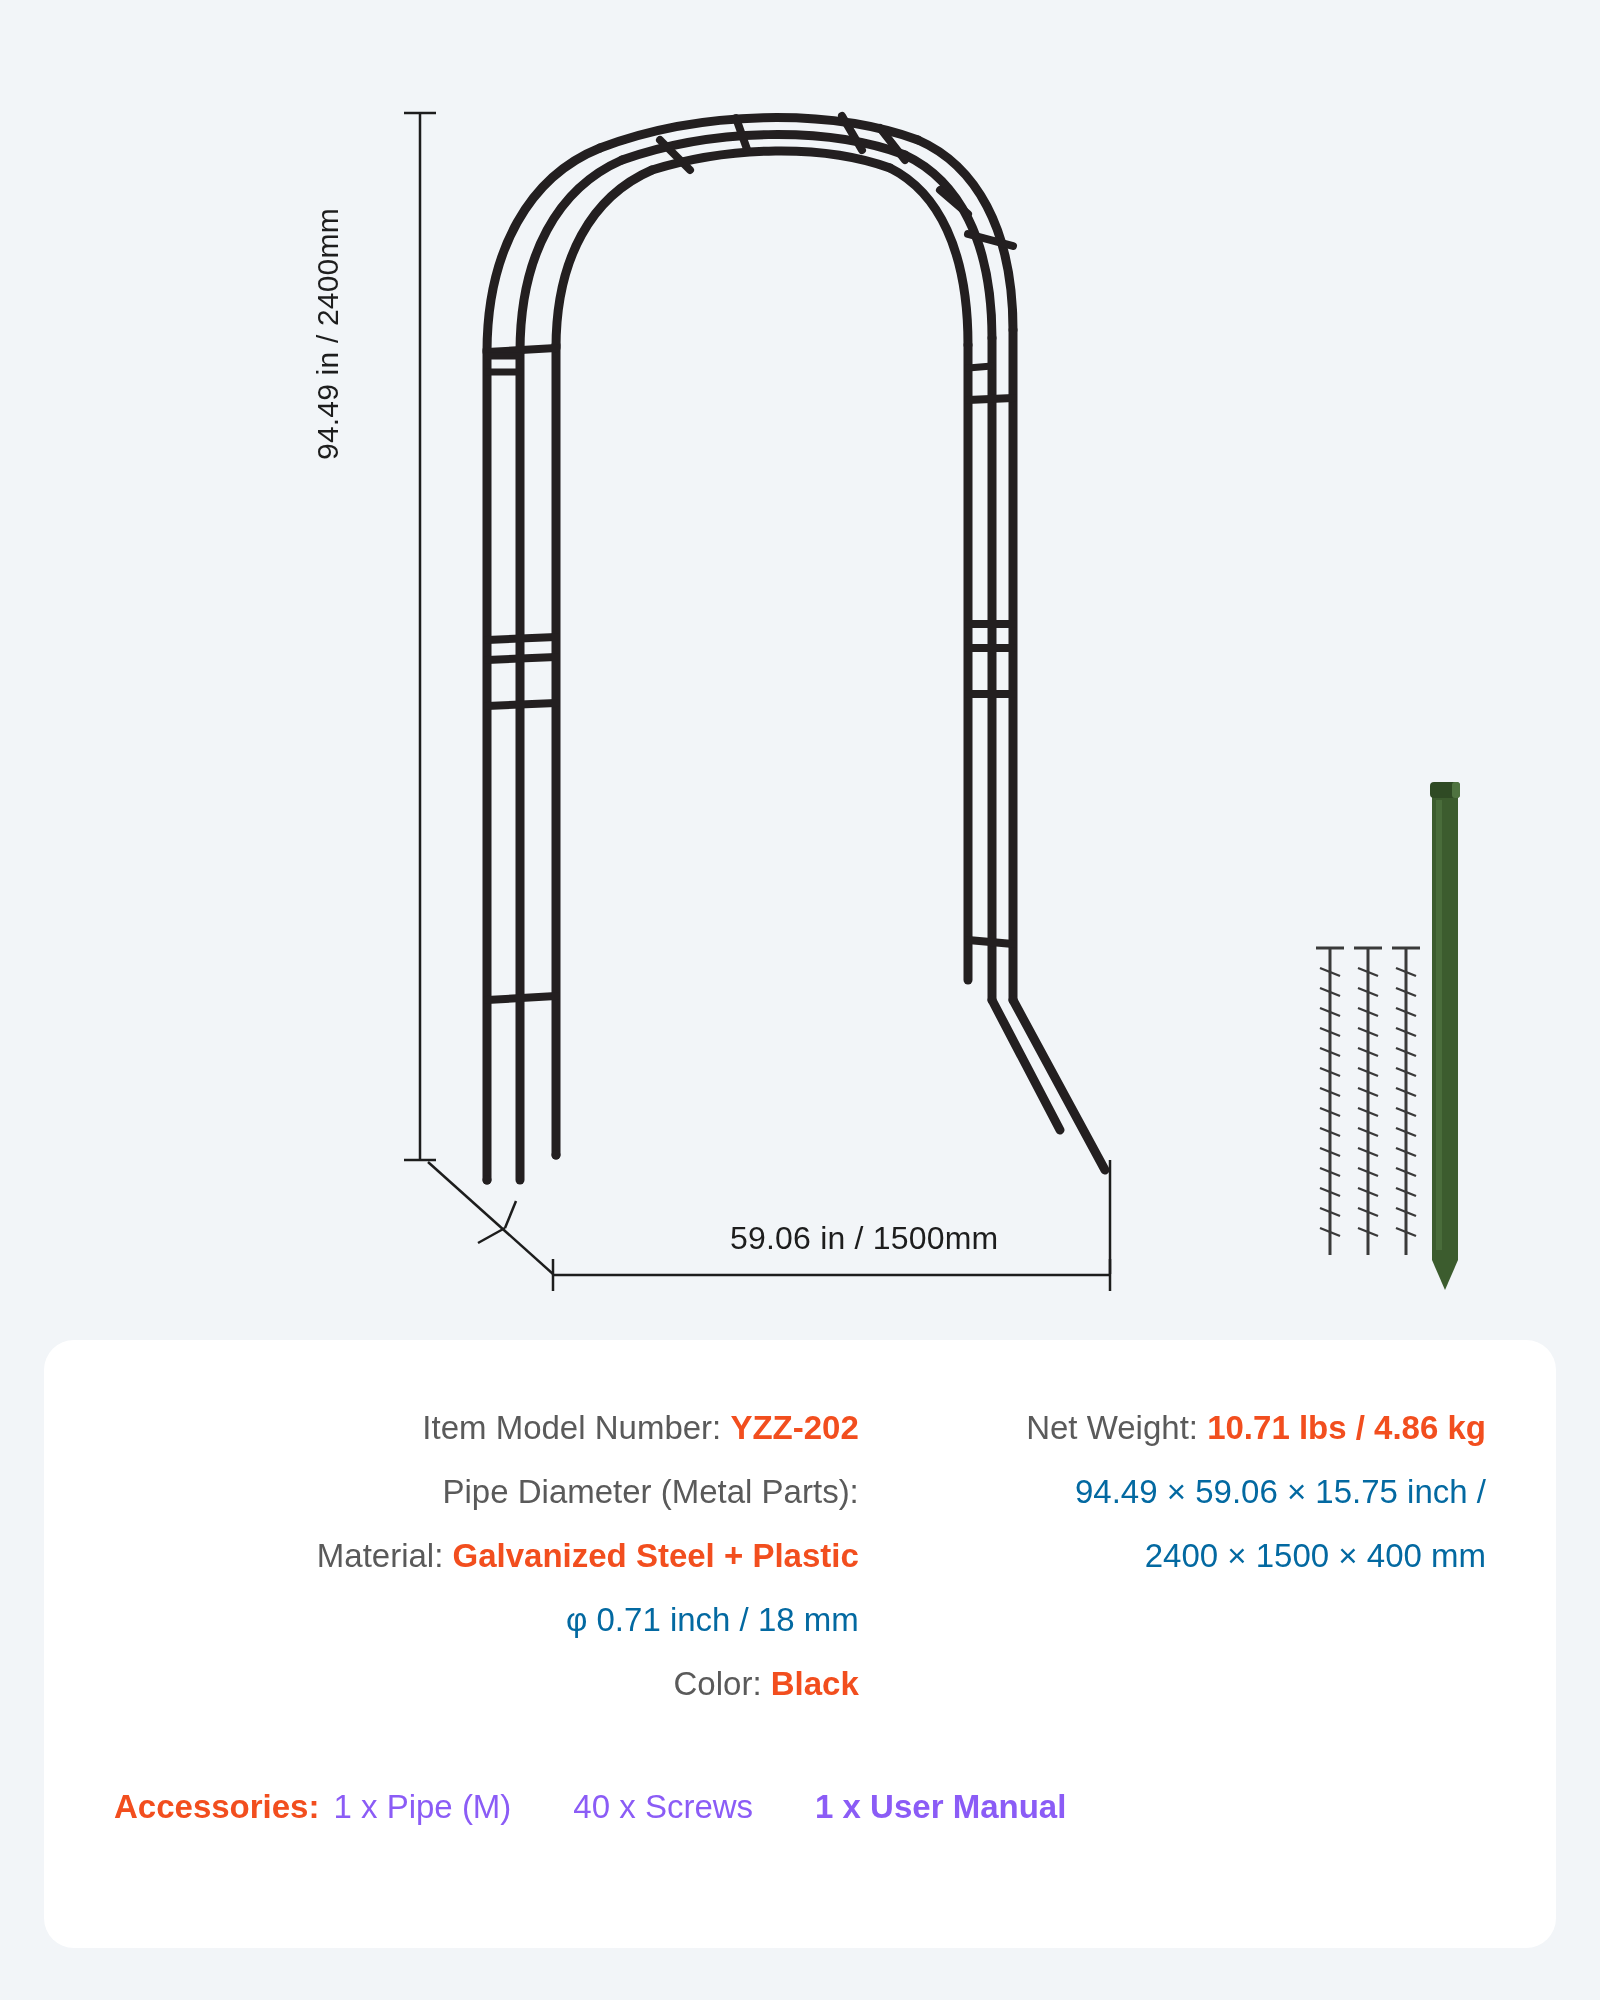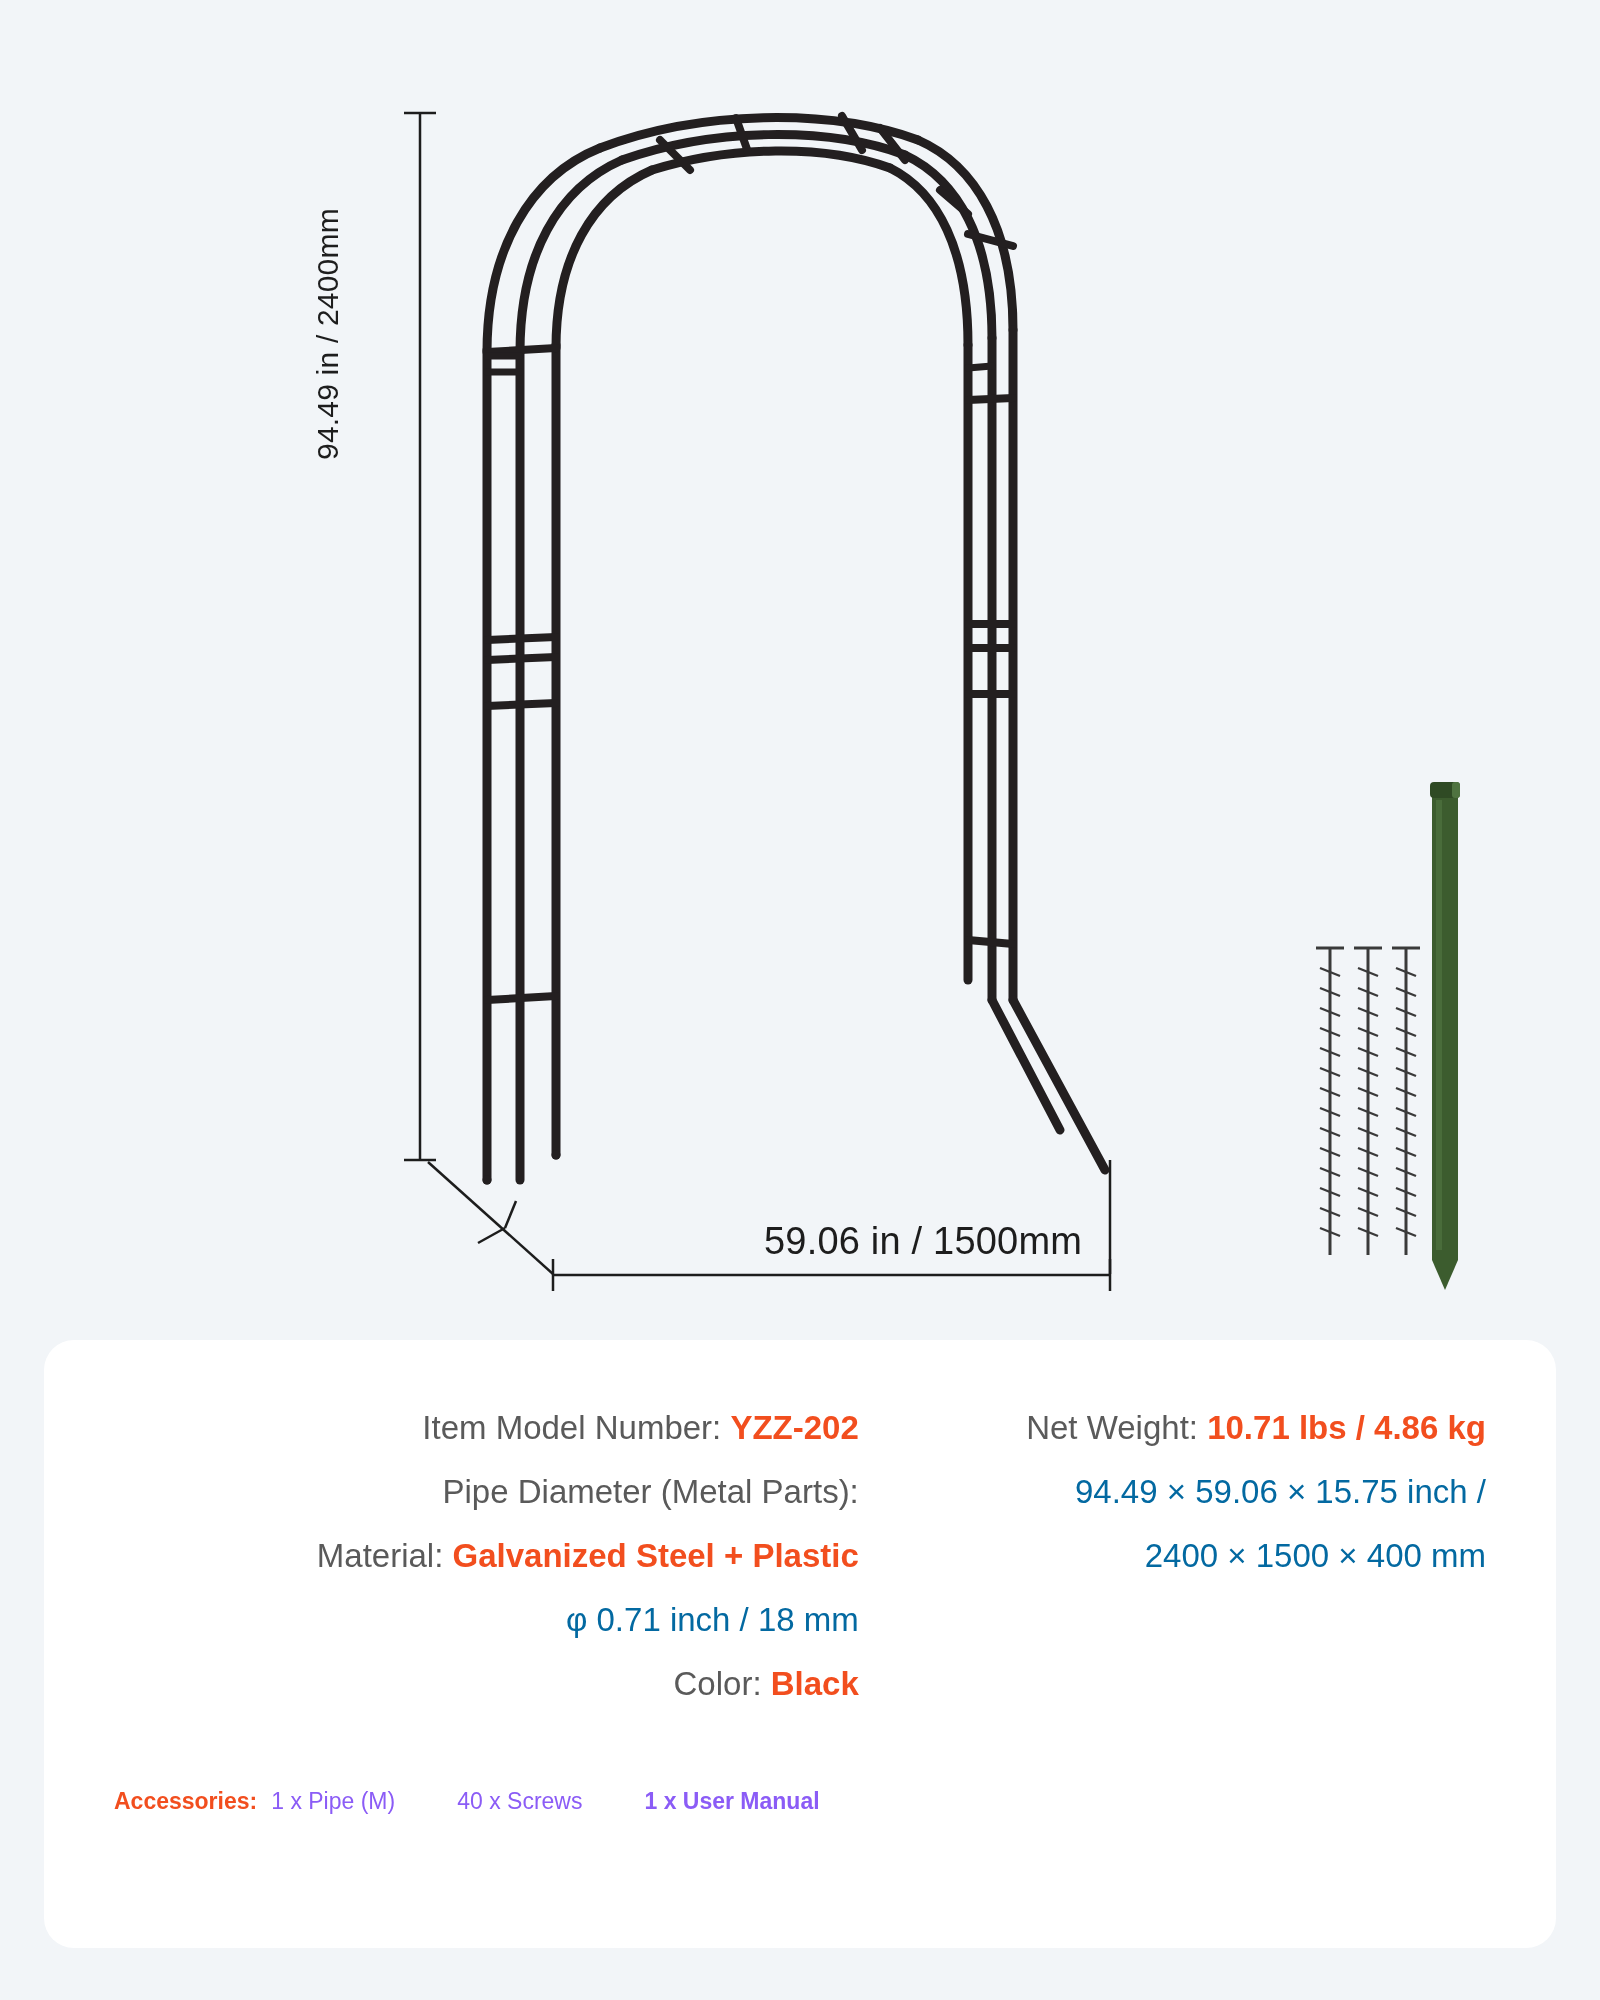--- a/index.html
+++ b/index.html
@@ -39,23 +39,23 @@
   }
   #height-label {
     left: 310px;
     top: 460px;
     transform: rotate(-90deg);
     transform-origin: left top;
     font-size: 30px;
     line-height: 36px;
   }
   #width-label {
-    left: 764px;
+    left: 730px;
     top: 1220px;
-    font-size: 38px;
+    font-size: 32px;
   }
   #depth-label {
     left: 300px;
     top: 1185px;
     font-size: 30px;
     line-height: 38px;
     text-align: right;
     width: 190px;
   }
 
@@ -100,21 +100,21 @@
     font-weight: normal;
   }
 
   #accessories-row {
     position: absolute;
     left: 70px;
     top: 448px;
     display: flex;
     flex-direction: row;
     align-items: baseline;
-    font-size: 23px;
+    font-size: 33px;
   }
   #accessories-label {
     color: #f24e1e;
     font-weight: bold;
     margin-right: 14px;
   }
   .acc-item {
     color: #8b5cf6;
     margin-right: 62px;
     white-space: nowrap;

